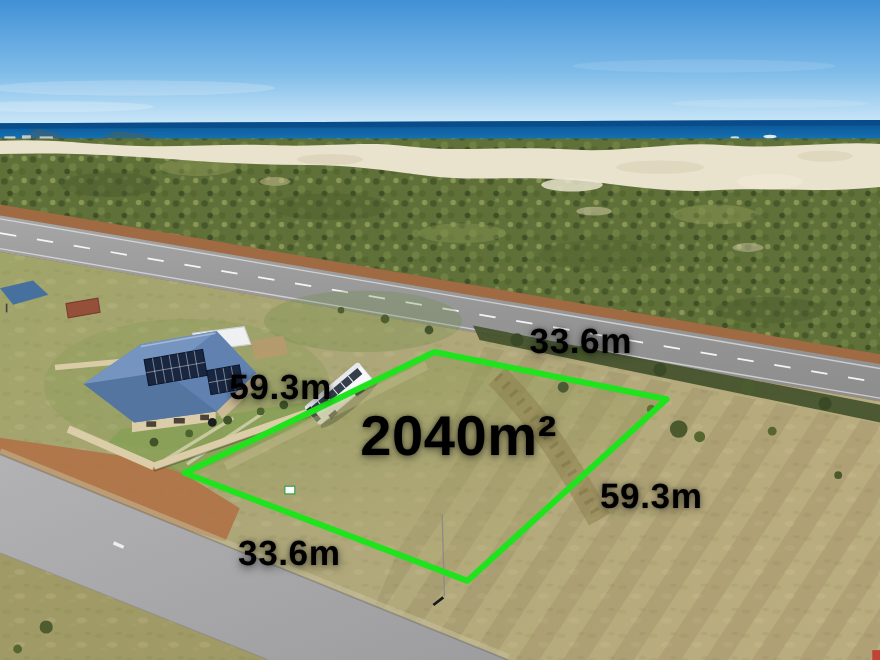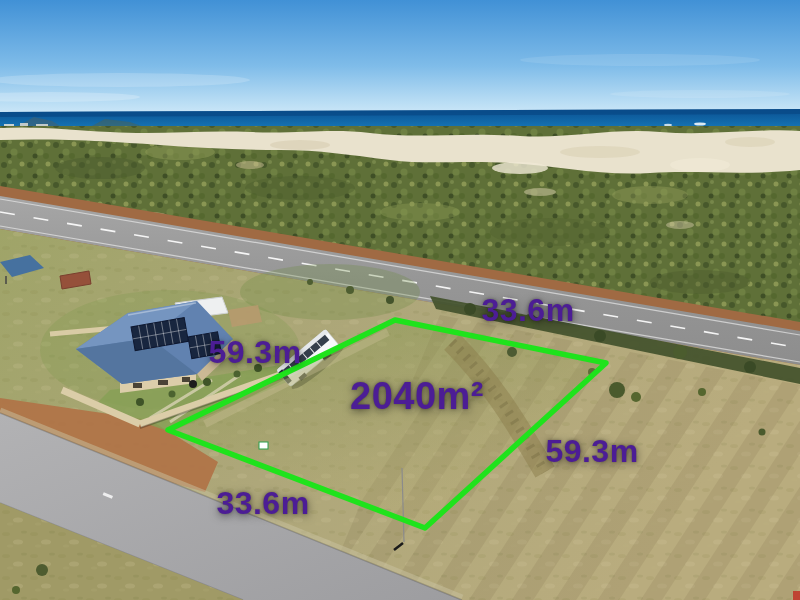--- a/index.html
+++ b/index.html
@@ -1,23 +1,23 @@
 <!DOCTYPE html>
 <html><head>
 <meta charset="utf-8">
 <style>
   html,body{margin:0;padding:0;background:#222;}
   #stage{position:relative;width:800px;height:600px;overflow:hidden;
          font-family:"Liberation Sans",sans-serif;background:#9fa468;}
   #stage svg{position:absolute;left:0;top:0;}
   .dim-label{position:absolute;transform:translate(-50%,-50%);
-    color:#4c1d95;font-weight:700;letter-spacing:.5px;white-space:nowrap;
+    color:#000000;font-weight:700;letter-spacing:.5px;white-space:nowrap;
     text-shadow:0 2px 8px rgba(0,0,0,.55),0 0 3px rgba(0,0,0,.3);
     font-size:32px;line-height:1;}
-  .area-label{font-size:38px;}
+  .area-label{font-size:51px;}
 </style>
 </head>
 <body>
 
 <div id="stage">
 <svg width="800" height="600" viewBox="0 0 800 600">
   <defs>
     <linearGradient id="skyg" x1="0" y1="0" x2="0" y2="1">
       <stop offset="0" stop-color="#4191d6"></stop>
           <stop offset="0.55" stop-color="#7fbce9"></stop>

